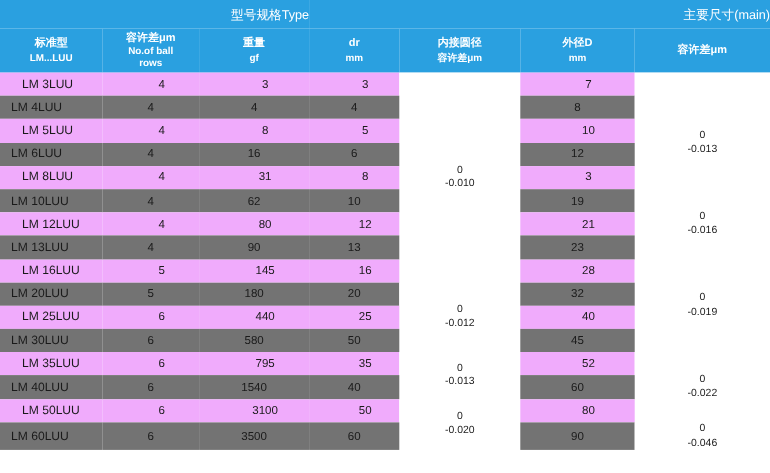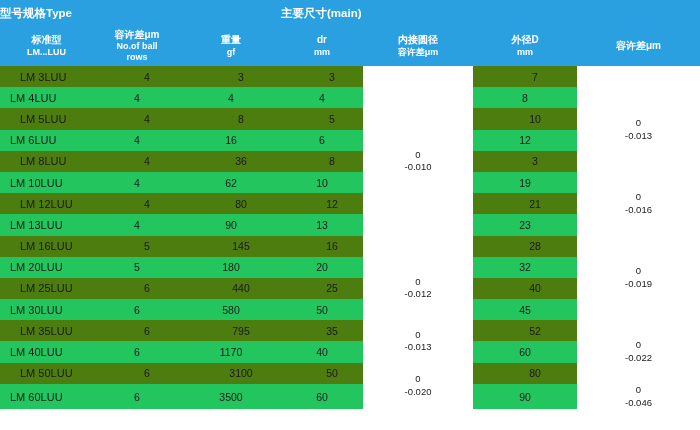--- a/index.html
+++ b/index.html
@@ -22,22 +22,22 @@
     padding: 0;
     margin: 0;
     border: 0;
     vertical-align: middle;
   }
   
   .hdr-group {
     background: #2aa0e0;
     color: #ffffff;
     font-size: 11.5px;
-    font-weight: bold;
-    text-align: left;
+    font-weight: normal;
+    text-align: right;
     height: 26px;
     border-right: 1px solid #ffffff;
   }
   .hdr-col {
     background: #2aa0e0;
     color: #ffffff;
     font-size: 10px;
     font-weight: bold;
     text-align: center;
     height: 40px;
@@ -57,22 +57,22 @@
     color: #1a1a1a;
     height: 21.2px;
     text-align: center;
     border-right: 1px solid #ffffff;
   }
   .cell.name {
     text-align: left;
     padding-left: 10px;
     font-size: 11px;
   }
-  .row-a .cell { background: #4d7c0f; padding-left: 20px; }
-  .row-b .cell { background: #22c55e; }
+  .row-a .cell { background: #f0abfc; padding-left: 20px; }
+  .row-b .cell { background: #737373; }
   
   .tol {
     font-size: 9.5px;
     line-height: 1.35;
     text-align: center;
     color: #1a1a1a;
     border-right: 1px solid #ffffff;
     background: #ffffff;
   }
   .tol.last { border-right: 0; }
@@ -161,21 +161,21 @@
       <tr class="row-b">
         <td class="cell name">LM 6LUU</td>
         <td class="cell">4</td>
         <td class="cell">16</td>
         <td class="cell">6</td>
         <td class="cell">12</td>
       </tr>
       <tr class="row-a">
         <td class="cell name">LM 8LUU</td>
         <td class="cell">4</td>
-        <td class="cell">36</td>
+        <td class="cell">31</td>
         <td class="cell">8</td>
         <td class="cell">3</td>
       </tr>
       <tr class="row-b">
         <td class="cell name">LM 10LUU</td>
         <td class="cell">4</td>
         <td class="cell">62</td>
         <td class="cell">10</td>
         <td class="cell">19</td>
         <td class="tol last" rowspan="3">
@@ -244,21 +244,21 @@
         </td>
         <td class="cell">52</td>
         <td class="tol last" rowspan="3">
           <span class="top">0</span>
           <span class="bot">-0.022</span>
         </td>
       </tr>
       <tr class="row-b">
         <td class="cell name">LM 40LUU</td>
         <td class="cell">6</td>
-        <td class="cell">1170</td>
+        <td class="cell">1540</td>
         <td class="cell">40</td>
         <td class="cell">60</td>
       </tr>
       <tr class="row-a">
         <td class="cell name">LM 50LUU</td>
         <td class="cell">6</td>
         <td class="cell">3100</td>
         <td class="cell">50</td>
         <td class="tol" rowspan="2">
           <span class="top">0</span>

